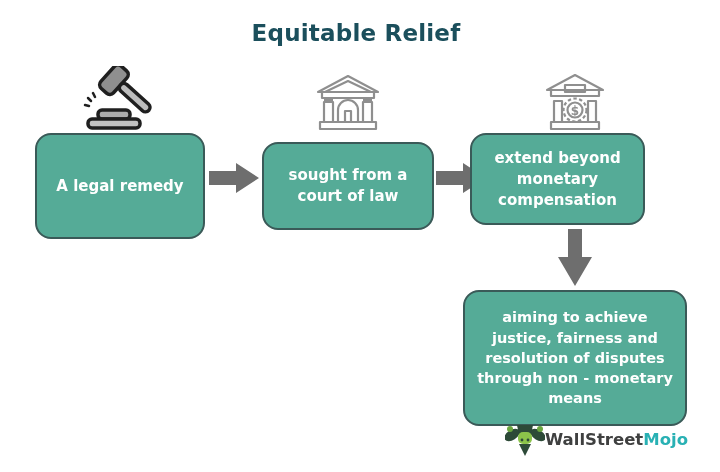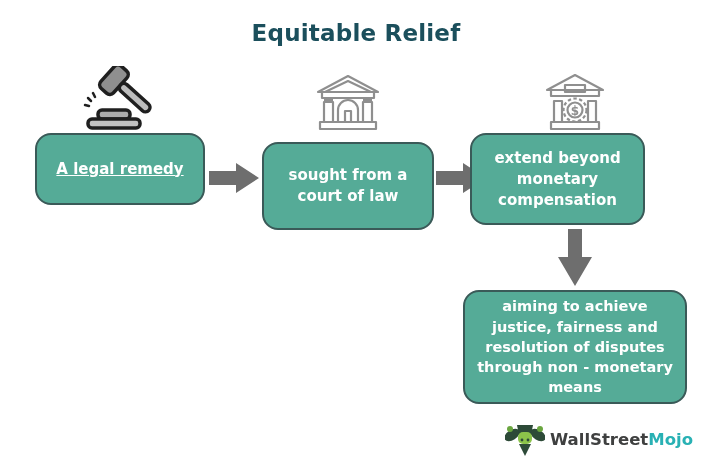--- a/index.html
+++ b/index.html
@@ -31,38 +31,37 @@
     color: var(--box_text, #ffffff);
     font-weight: bold;
     font-size: 15px;
     line-height: 1.4;
     display: flex;
     align-items: center;
     justify-content: center;
     text-align: center;
     padding: 6px 10px;
   }
-  .box1 { left: 35px;  top: 133px; width: 170px; height: 72px; text-decoration: underline; }
+  .box1 { left: 35px;  top: 133px; width: 170px; height: 106px; }
   .box2 { left: 262px; top: 133px; width: 172px; height: 88px; margin-top: 9px; }
   .box3 { left: 470px; top: 133px; width: 175px; height: 92px; }
-  .box4 { left: 463px; top: 290px; width: 224px; height: 114px; font-size: 14.5px; padding: 6px 8px; }
+  .box4 { left: 463px; top: 290px; width: 224px; height: 136px; font-size: 14.5px; padding: 6px 8px; }
   .arrow { position: absolute; }
   .arrow svg polygon { fill: var(--arrow, #6e6e6e); }
   .arrow1 { left: 209px; top: 160px; }
   .arrow2 { left: 436px; top: 160px; }
   .arrow-down { left: 557px; top: 229px; }
   .gavel { left: 76px;  top: 66px; }
   .court { left: 313px; top: 72px; }
   .bank  { left: 541px; top: 70px; }
   .logo {
     position: absolute;
     left: 505px; top: 420px;
     display: flex;
     align-items: center;
-    gap: 5px;
   }
   .logo-text {
     font-size: 16.5px;
     font-weight: bold;
     white-space: nowrap;
   }
   .logo-text .ws { color: var(--logo_wallstreet, #3f4040); }
   .logo-text .mojo { color: var(--logo_mojo, #29b1b4); }
 </style>
 </head>

